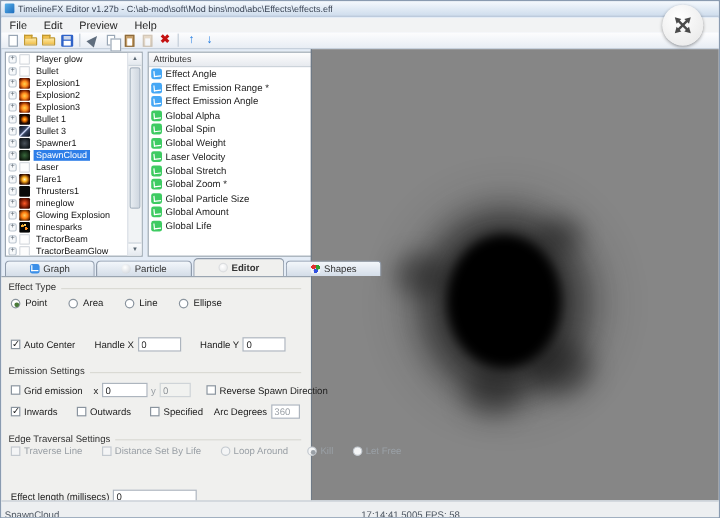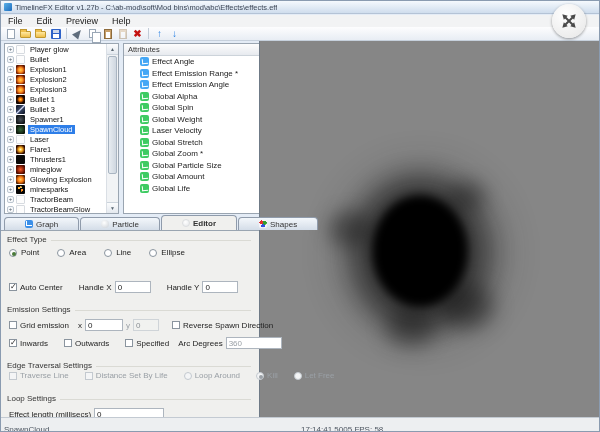--- a/index.html
+++ b/index.html
@@ -60,21 +60,21 @@
   .tlabel{padding:0 2px;color:#111;}
   .trow[data-selected="true"] .tlabel{background:#2e7ee8;color:#fff;}
   .vscroll{position:absolute;right:0;top:0;bottom:0;width:12px;background:#f1f3f5;border-left:1px solid #dadfe5;}
   .vs-btn{height:11px;font-size:5px;color:#5a6772;text-align:center;line-height:11px;background:linear-gradient(#fbfcfd,#e4e9ef);border-bottom:1px solid #ccd4dc;}
   .vs-btn.bottom{position:absolute;bottom:0;left:0;right:0;border-top:1px solid #ccd4dc;border-bottom:none;}
   .vs-thumb{position:absolute;top:12px;left:1px;width:9px;height:118px;background:linear-gradient(90deg,#e7ecf1,#cfd7e0);border:1px solid #a9b5c2;border-radius:2px;}
 
   
   .attr-panel{position:absolute;left:122px;top:42px;width:142px;height:171px;background:#fff;border:1px solid #9aa5b1;overflow:hidden;}
   .attr-header{height:12px;background:linear-gradient(#fdfdfd,#e7eaef);border-bottom:1px solid #ccd3da;font-size:7.5px;color:#333;display:flex;align-items:center;padding-left:4px;}
-  .arow{height:11.5px;display:flex;align-items:center;padding-left:16px;font-size:8px;white-space:nowrap;}
+  .arow{height:11.5px;display:flex;align-items:center;padding-left:2px;font-size:8px;white-space:nowrap;}
   .aicon{width:9px;height:9px;border-radius:2px;margin-right:3px;position:relative;flex:none;}
   .aicon::after{content:"";position:absolute;left:2px;top:2px;width:5px;height:4px;border-left:1px solid #fff;border-bottom:1px solid #fff;transform:rotate(-6deg);}
   .aicon[data-icon="blue"]{background:#45a7f5;}
   .aicon[data-icon="green"]{background:#3ecb62;}
 
   
   .preview{position:absolute;left:258px;top:40px;right:0;bottom:14px;background:#868686;border-left:1px solid #6f7a86;overflow:hidden;}
   .cloud{position:absolute;left:160px;top:212px;width:0;height:0;}
   .blob{position:absolute;border-radius:50%;}
   .b-outer{left:-85px;top:-90px;width:172px;height:180px;background:rgba(18,18,18,.22);filter:blur(16px);}
@@ -404,21 +404,21 @@
     <div class="row" style="left:8px;top:106px">
       <span class="ckb" data-checked="true"></span>
       <span class="lbl">Inwards</span>
       <span class="gap"></span>
       <span class="ckb" data-checked="false"></span>
       <span class="lbl">Outwards</span>
       <span class="gap"></span>
       <span class="ckb" data-checked="false"></span>
       <span class="lbl">Specified</span>
       <span class="lbl" style="margin-left:6px">Arc Degrees</span>
-      <input class="field gray-text" style="width: 56px;" value="360">
+      <input class="field gray-text" style="width: 24px;" value="360">
     </div>
 
     <div class="group" style="top:130px">
         <span>Edge Traversal Settings</span>
       </div>
     <div class="row disabled" style="left:8px;top:140px">
       <span class="ckb" data-checked="false"></span>
       <span class="lbl">Traverse Line</span>
       <span class="gap"></span>
       <span class="ckb" data-checked="false"></span>
@@ -427,23 +427,20 @@
       <span class="radio" data-checked="false"></span>
       <span class="lbl">Loop Around</span>
       <span class="gap"></span>
       <span class="radio" data-checked="true"></span>
       <span class="lbl">Kill</span>
       <span class="gap"></span>
       <span class="radio" data-checked="false"></span>
       <span class="lbl">Let Free</span>
     </div>
 
-    <div class="group" style="top:163px">
-        <span>Loop Settings</span>
-      </div>
     <div class="row" style="left:8px;top:177px">
       <span class="lbl">Effect length (millisecs)</span>
       <input class="field" style="width: 70px;" value="0">
     </div>
   </div>
 
   <div class="statusbar">
     <span class="status-left">SpawnCloud</span>
     <span class="status-right">17:14:41   5005  FPS: 58</span>
   </div>

